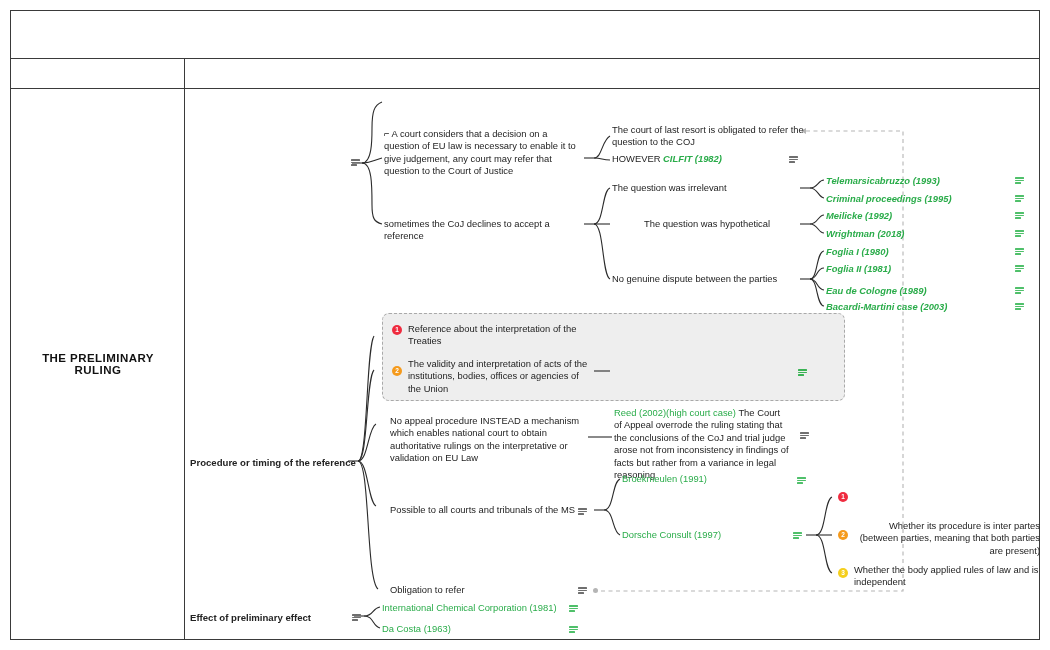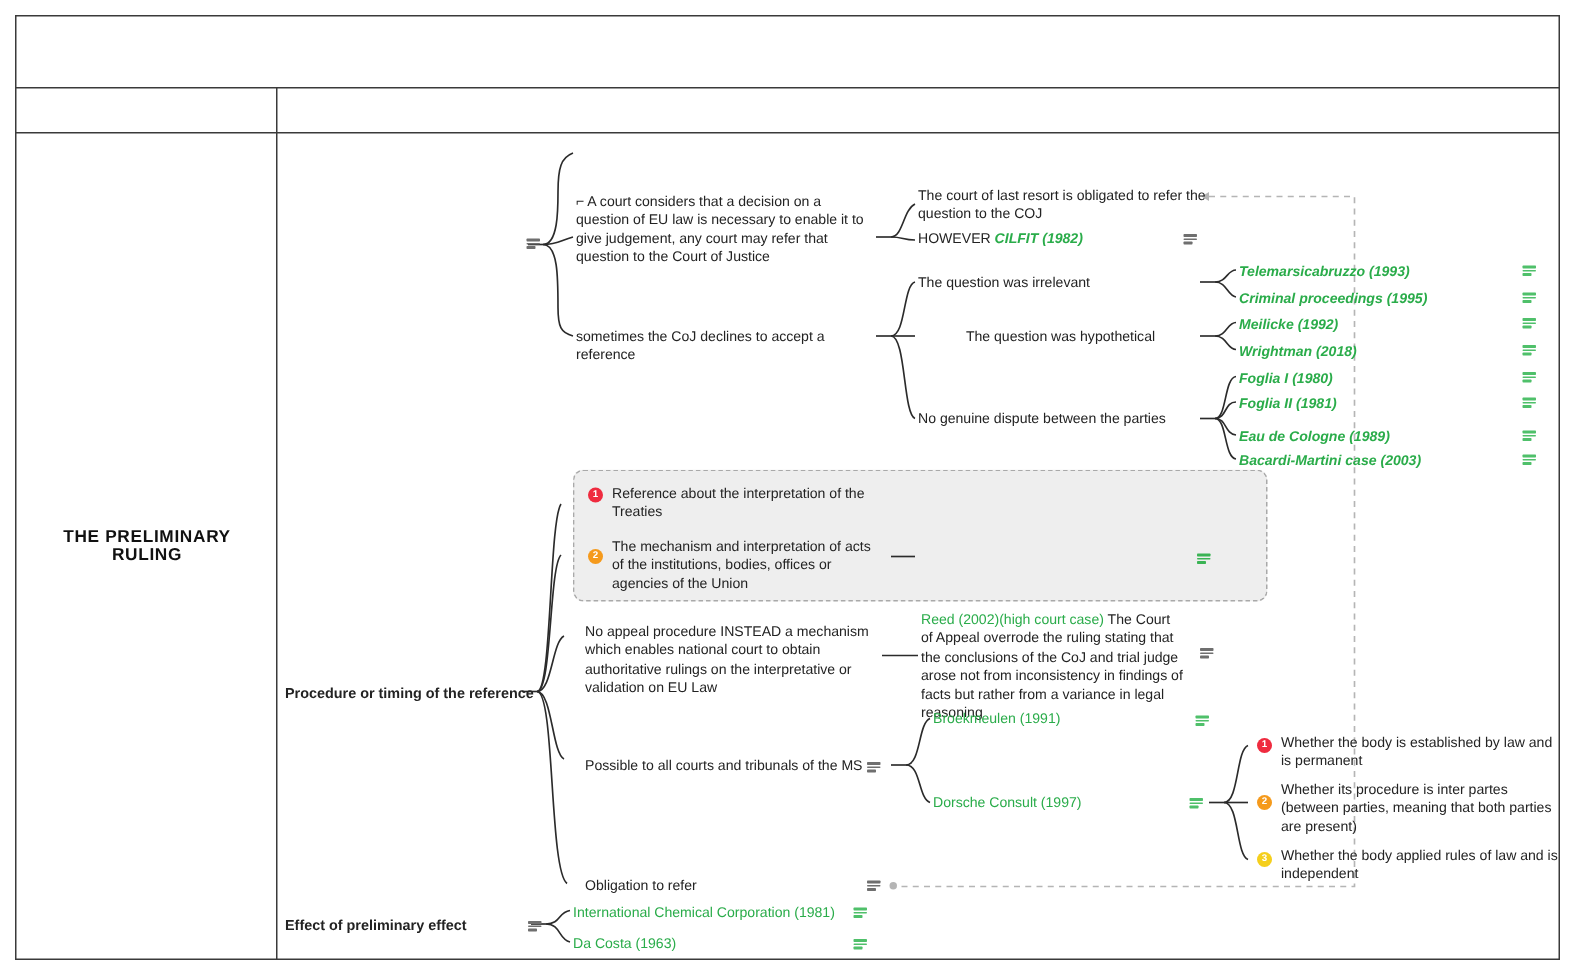--- a/index.html
+++ b/index.html
@@ -204,21 +204,21 @@
       <i></i>
       <i></i>
     </div>
 
   <div class="node bold" style="left:190px;top:457px;width:170px;">Procedure or timing of the reference</div>
 
   <div class="badge b-red" style="left:392px;top:325px;">1</div>
   <div class="node" style="left:408px;top:323px;width:180px;">Reference about the interpretation of the Treaties</div>
 
   <div class="badge b-orange" style="left:392px;top:366px;">2</div>
-  <div class="node" style="left:408px;top:358px;width:182px;">The mechanism and interpretation of acts of the institutions, bodies, offices or agencies of the Union</div>
+  <div class="node" style="left:408px;top:358px;width:182px;">The validity and interpretation of acts of the institutions, bodies, offices or agencies of the Union</div>
 
   <div class="note gdark" style="left:798px;top:369px;">
       <i></i>
       <i></i>
       <i></i>
     </div>
 
   <div class="node" style="left:390px;top:415px;width:196px;">No appeal procedure INSTEAD a mechanism which enables national court to obtain authoritative rulings on the interpretative or validation on EU Law</div>
 
   <div class="node" style="left:614px;top:407px;width:176px;">
@@ -244,24 +244,23 @@
       <i></i>
     </div>
   <div class="node green" style="left:622px;top:529px;width:170px;">Dorsche Consult (1997)</div>
   <div class="note g" style="left:793px;top:532px;">
       <i></i>
       <i></i>
       <i></i>
     </div>
 
   <div class="badge b-red" style="left:838px;top:492px;">1</div>
-  <div class="node" style="left:854px;top:489px;width:186px;">Whether the body is established by law and is permanent</div>
 
   <div class="badge b-orange" style="left:838px;top:530px;">2</div>
-  <div class="node" style="left:854px;top:520px;width:186px;">Whether its procedure is inter partes (between parties, meaning that both parties are present)</div>
+  <div class="node" style="left:854px;top:520px;width:186px;text-align:right;">Whether its procedure is inter partes (between parties, meaning that both parties are present)</div>
 
   <div class="badge b-yellow" style="left:838px;top:568px;">3</div>
   <div class="node" style="left:854px;top:564px;width:190px;">Whether the body applied rules of law and is independent</div>
 
   <div class="node" style="left:390px;top:584px;width:190px;">Obligation to refer</div>
   <div class="note" style="left:578px;top:587px;">
       <i></i>
       <i></i>
       <i></i>
     </div>

